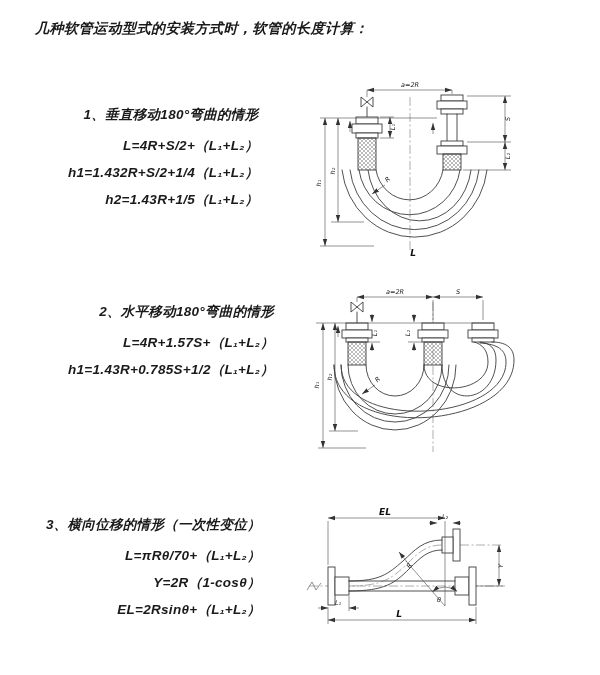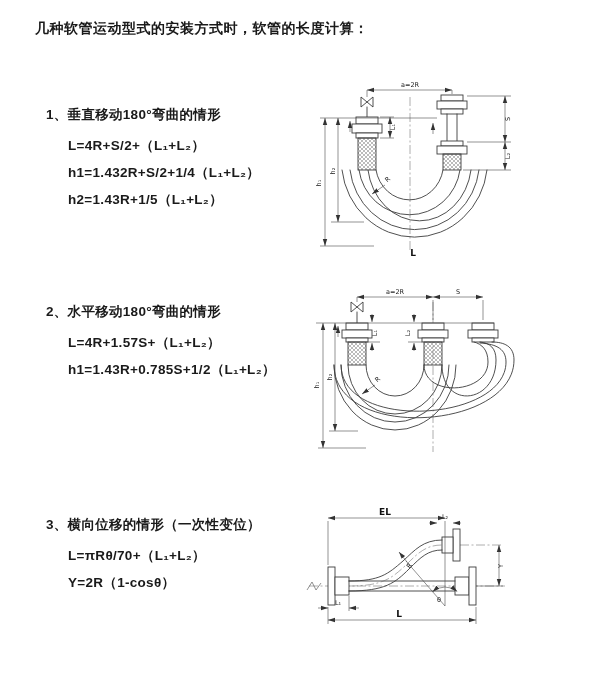--- a/index.html
+++ b/index.html
@@ -1,22 +1,22 @@
 <!DOCTYPE html>
 <html><head>
 <meta charset="utf-8">
 <style>
   html,body{margin:0;padding:0;background:#ffffff;}
   .page{position:relative;width:600px;height:675px;background:#fff;overflow:hidden;
-        font-family:"Liberation Sans","DejaVu Sans",sans-serif;color:#1a1a1a;}
+        font-family:"Liberation Sans","DejaVu Sans",sans-serif;color:#1a1a1a;font-style:italic;}
   .title{position:absolute;left:35px;top:20px;font-size:14px;font-weight:bold;letter-spacing:.5px;white-space:nowrap;}
   .section{position:absolute;}
-  .heading{font-size:13.5px;font-weight:bold;white-space:nowrap;letter-spacing:.3px;}
+  .heading{font-size:13.5px;font-weight:bold;white-space:nowrap;letter-spacing:.3px;text-align:right;}
   .formulas{margin:8px 0 0 22px;}
-  .formula{font-size:13.5px;font-weight:bold;line-height:27px;white-space:nowrap;letter-spacing:.3px;}
+  .formula{font-size:13.5px;font-weight:bold;line-height:27px;white-space:nowrap;letter-spacing:.3px;text-align:right;}
   .diagram{position:absolute;}
   .geo{stroke:#3c3c3c;fill:none;stroke-width:.9;stroke-linecap:round;}
   .dim{stroke:#4a4a4a;fill:none;stroke-width:.6;}
   .cl{stroke:#6a6a6a;fill:none;stroke-width:.55;stroke-dasharray:9 2.5 2 2.5;}
   .nut{fill:#fff;stroke:#3c3c3c;stroke-width:.9;}
   .hatchbox{stroke:#3c3c3c;stroke-width:.9;}
   .dlabel{font-family:"DejaVu Sans",sans-serif;font-size:6.5px;fill:#222;}
   .dlabel-lg{font-family:"DejaVu Sans",sans-serif;font-size:9px;font-weight:bold;fill:#111;}
 </style>
 </head>
@@ -204,20 +204,21 @@
     <text class="dlabel" x="77" y="53" text-anchor="middle" transform="rotate(-90 77 53)">L₁</text>
     <text class="dlabel" x="110" y="53" text-anchor="middle" transform="rotate(-90 110 53)">L₂</text>
     <text class="dlabel" x="79" y="101" text-anchor="middle" transform="rotate(-40 79 101)">R</text>
   </svg>
 
   <div class="section" style="left:46px;top:516px">
     <div class="heading">3、横向位移的情形（一次性变位）</div>
     <div class="formulas">
       <div class="formula">L=πRθ/70+（L₁+L₂）</div>
       <div class="formula">Y=2R（1-cosθ）</div>
+      <div class="formula">EL=2Rsinθ+（L₁+L₂）</div>
     </div>
   </div>
 
   <svg class="diagram" style="left:295px;top:505px" width="295" height="145" viewBox="0 0 295 145">
     <defs>
       <marker id="e3" markerWidth="8" markerHeight="6" refX="7" refY="3" orient="auto" markerUnits="userSpaceOnUse">
         <path d="M7,3 L0,0.8 L0,5.2 Z" fill="#333"></path>
       </marker>
       <marker id="s3" markerWidth="8" markerHeight="6" refX="1" refY="3" orient="auto" markerUnits="userSpaceOnUse">
         <path d="M1,3 L8,0.8 L8,5.2 Z" fill="#333"></path>

